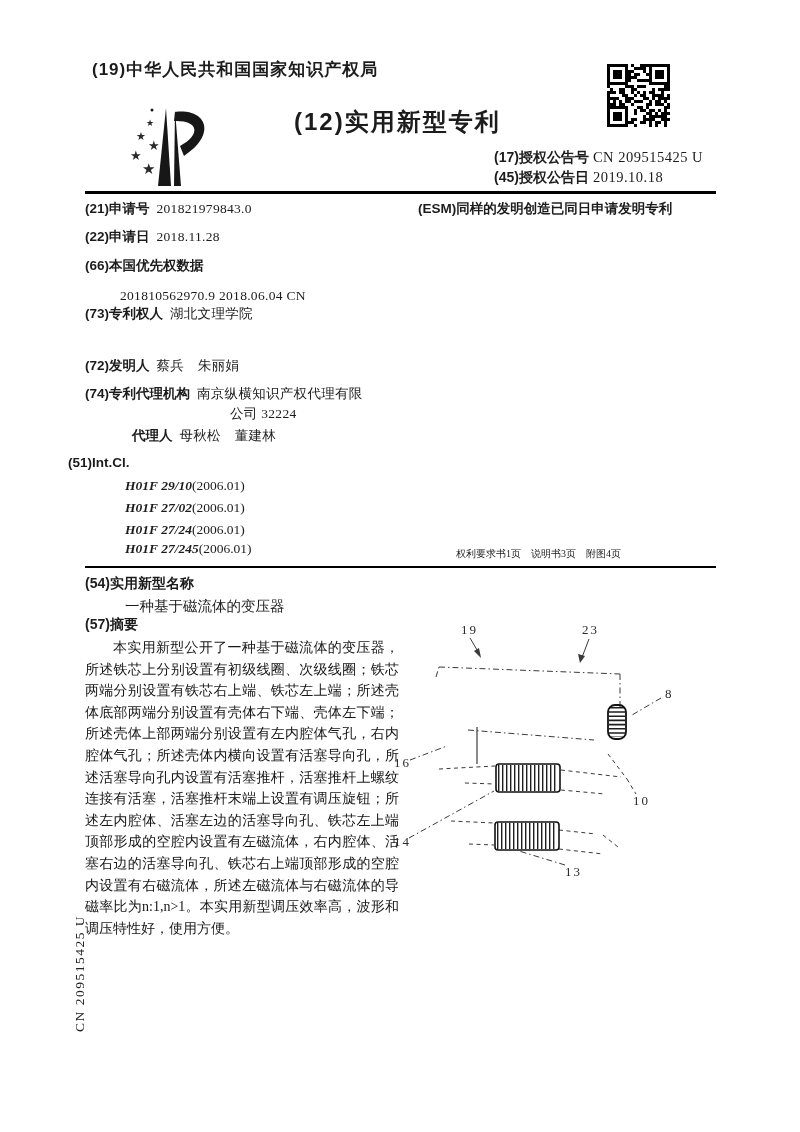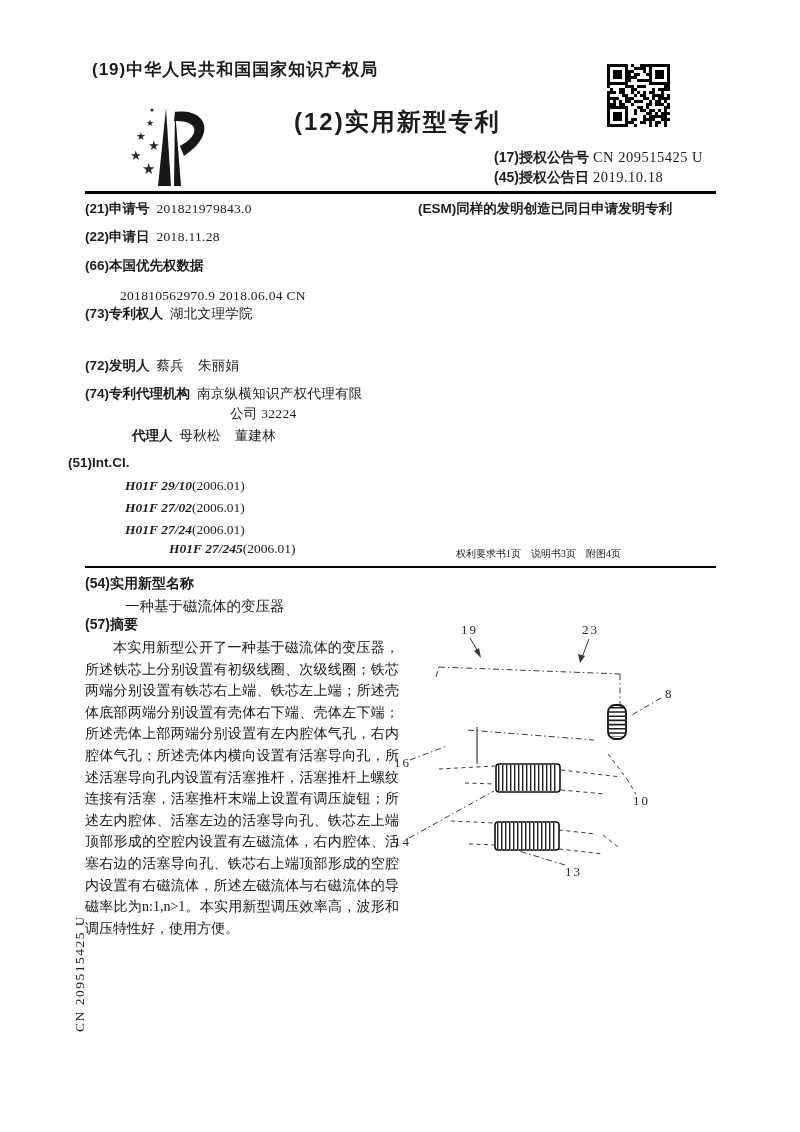--- a/index.html
+++ b/index.html
@@ -568,21 +568,21 @@
   </div>
   <div class="abs ipc-row" style="left:125px; top:478px;">
     <span class="ipc-code">H01F 29/10</span><span class="ipc-ver">(2006.01)</span>
   </div>
   <div class="abs ipc-row" style="left:125px; top:500px;">
     <span class="ipc-code">H01F 27/02</span><span class="ipc-ver">(2006.01)</span>
   </div>
   <div class="abs ipc-row" style="left:125px; top:522px;">
     <span class="ipc-code">H01F 27/24</span><span class="ipc-ver">(2006.01)</span>
   </div>
-  <div class="abs ipc-row" style="left:125px; top:541px;margin-left:44px;">
+  <div class="abs ipc-row" style="left:125px; top:541px;">
     <span class="ipc-code">H01F 27/245</span><span class="ipc-ver">(2006.01)</span>
   </div>
 
   <div class="abs pages-info">权利要求书1页　说明书3页　附图4页</div>
 
   <div class="abs rule rule2"></div>
 
   <div class="abs sec-label" style="left:85px; top:575px;">(54)实用新型名称</div>
   <div class="abs song" style="left:125px; top:597px; font-size:14.5px;">一种基于磁流体的变压器</div>
   <div class="abs sec-label" style="left:85px; top:616px;">(57)摘要</div>

